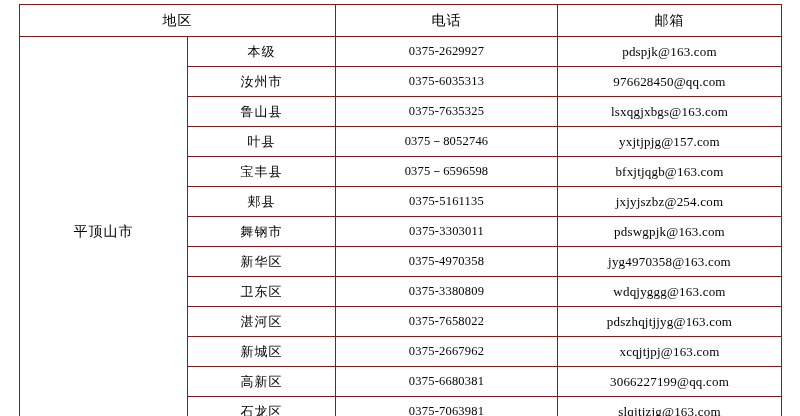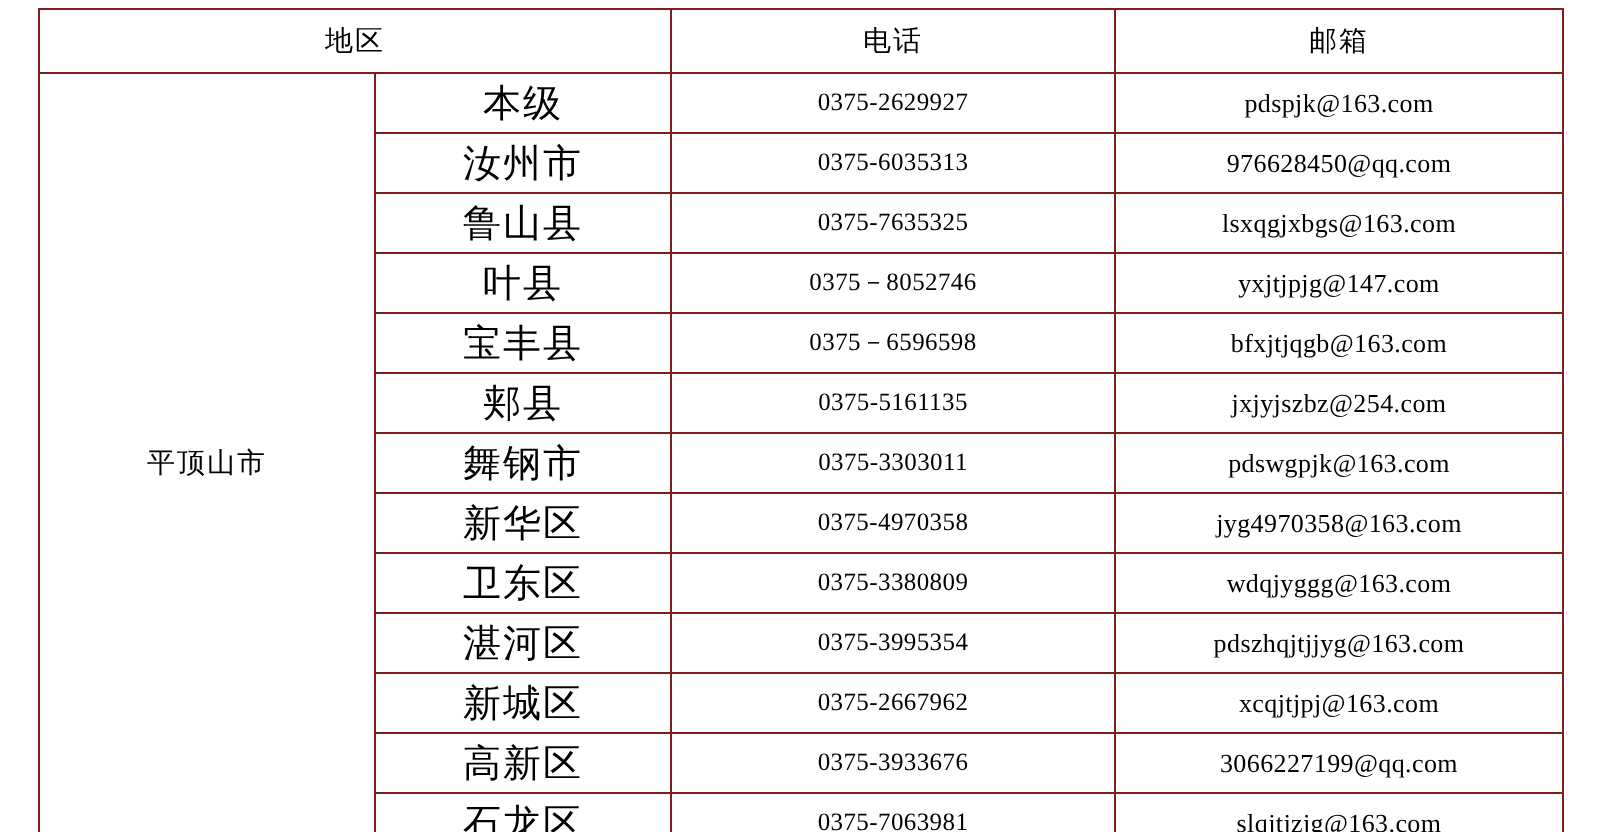--- a/index.html
+++ b/index.html
@@ -45,21 +45,21 @@
     font-size: 14px;
     font-family: "Liberation Sans", sans-serif;
     letter-spacing: 1px;
   }
   .region-cell {
     font-size: 14px;
     letter-spacing: 1px;
   }
   .unit-cell {
     height: 29px;
-    font-size: 19px;
+    font-size: 13px;
     letter-spacing: 1px;
   }
   .phone-cell, .email-cell {
     font-family: "Liberation Serif", serif;
     font-size: 12.5px;
     letter-spacing: 0.2px;
   }
   .email-cell {
     font-size: 13px;
   }
@@ -95,21 +95,21 @@
         <td class="email-cell">976628450@qq.com</td>
       </tr>
       <tr>
         <td class="unit-cell">鲁山县</td>
         <td class="phone-cell">0375-7635325</td>
         <td class="email-cell">lsxqgjxbgs@163.com</td>
       </tr>
       <tr>
         <td class="unit-cell">叶县</td>
         <td class="phone-cell">0375－8052746</td>
-        <td class="email-cell">yxjtjpjg@147.com</td>
+        <td class="email-cell">yxjtjpjg@157.com</td>
       </tr>
       <tr>
         <td class="unit-cell">宝丰县</td>
         <td class="phone-cell">0375－6596598</td>
         <td class="email-cell">bfxjtjqgb@163.com</td>
       </tr>
       <tr>
         <td class="unit-cell">郏县</td>
         <td class="phone-cell">0375-5161135</td>
         <td class="email-cell">jxjyjszbz@254.com</td>
@@ -124,31 +124,31 @@
         <td class="phone-cell">0375-4970358</td>
         <td class="email-cell">jyg4970358@163.com</td>
       </tr>
       <tr>
         <td class="unit-cell">卫东区</td>
         <td class="phone-cell">0375-3380809</td>
         <td class="email-cell">wdqjyggg@163.com</td>
       </tr>
       <tr>
         <td class="unit-cell">湛河区</td>
-        <td class="phone-cell">0375-3995354</td>
+        <td class="phone-cell">0375-7658022</td>
         <td class="email-cell">pdszhqjtjjyg@163.com</td>
       </tr>
       <tr>
         <td class="unit-cell">新城区</td>
         <td class="phone-cell">0375-2667962</td>
         <td class="email-cell">xcqjtjpj@163.com</td>
       </tr>
       <tr>
         <td class="unit-cell">高新区</td>
-        <td class="phone-cell">0375-3933676</td>
+        <td class="phone-cell">0375-6680381</td>
         <td class="email-cell">3066227199@qq.com</td>
       </tr>
       <tr>
         <td class="unit-cell">石龙区</td>
         <td class="phone-cell">0375-7063981</td>
         <td class="email-cell">slqjtjzjg@163.com</td>
       </tr>
     </tbody>
   </table>
 </div>

